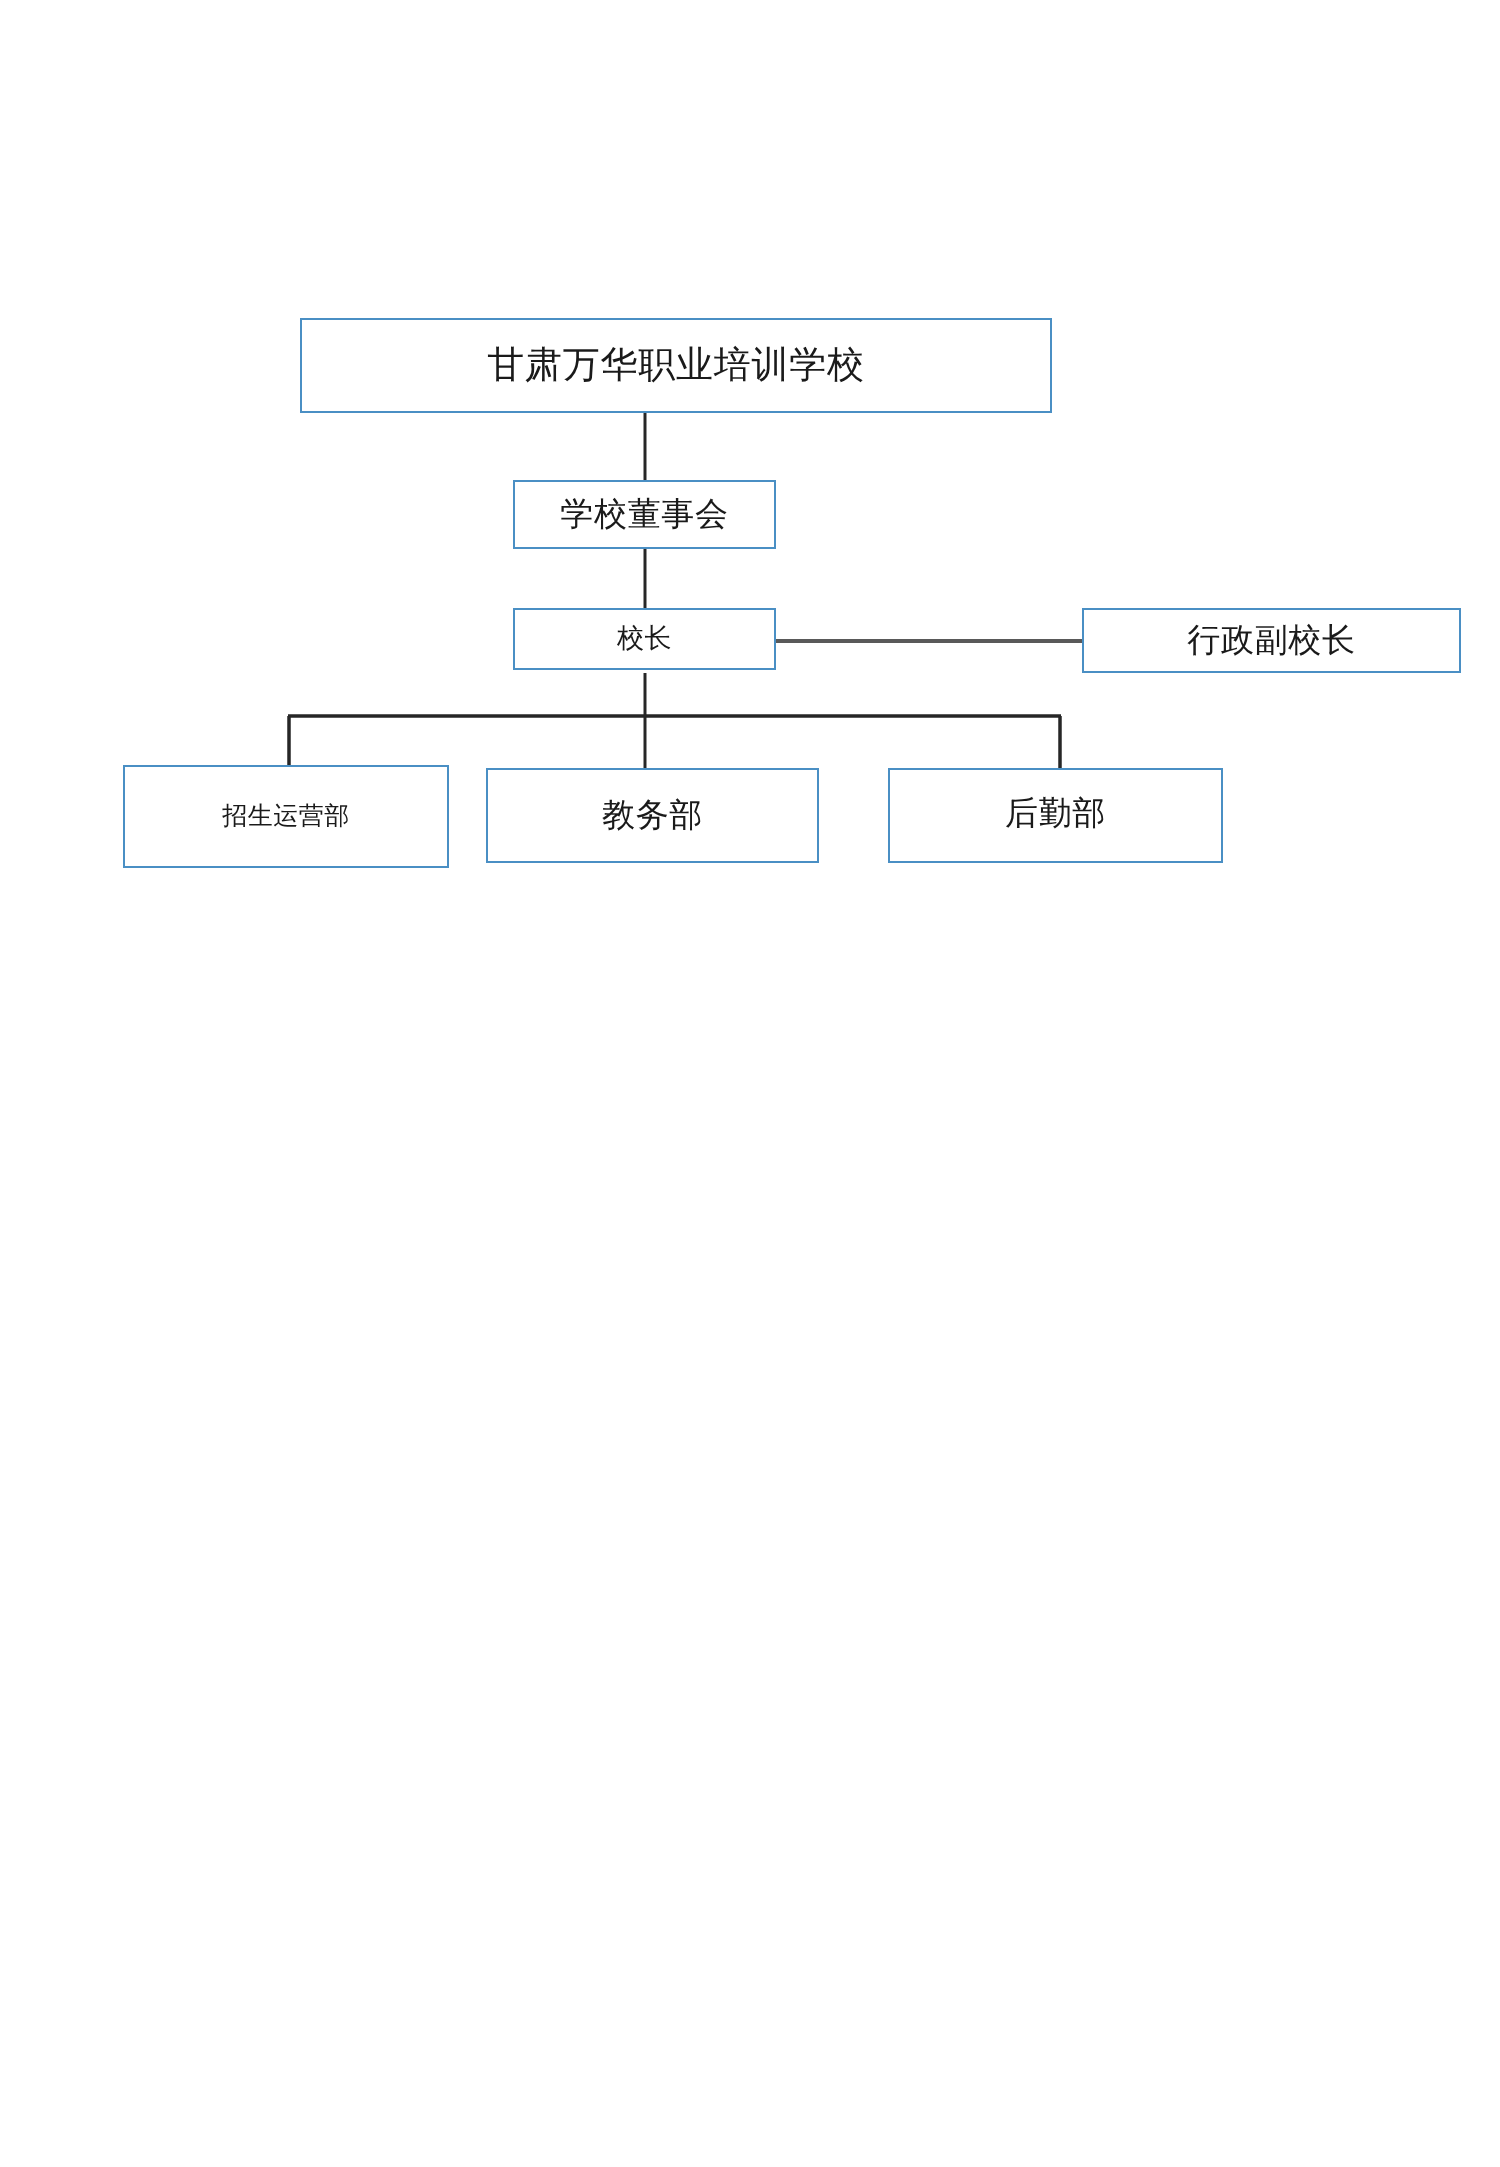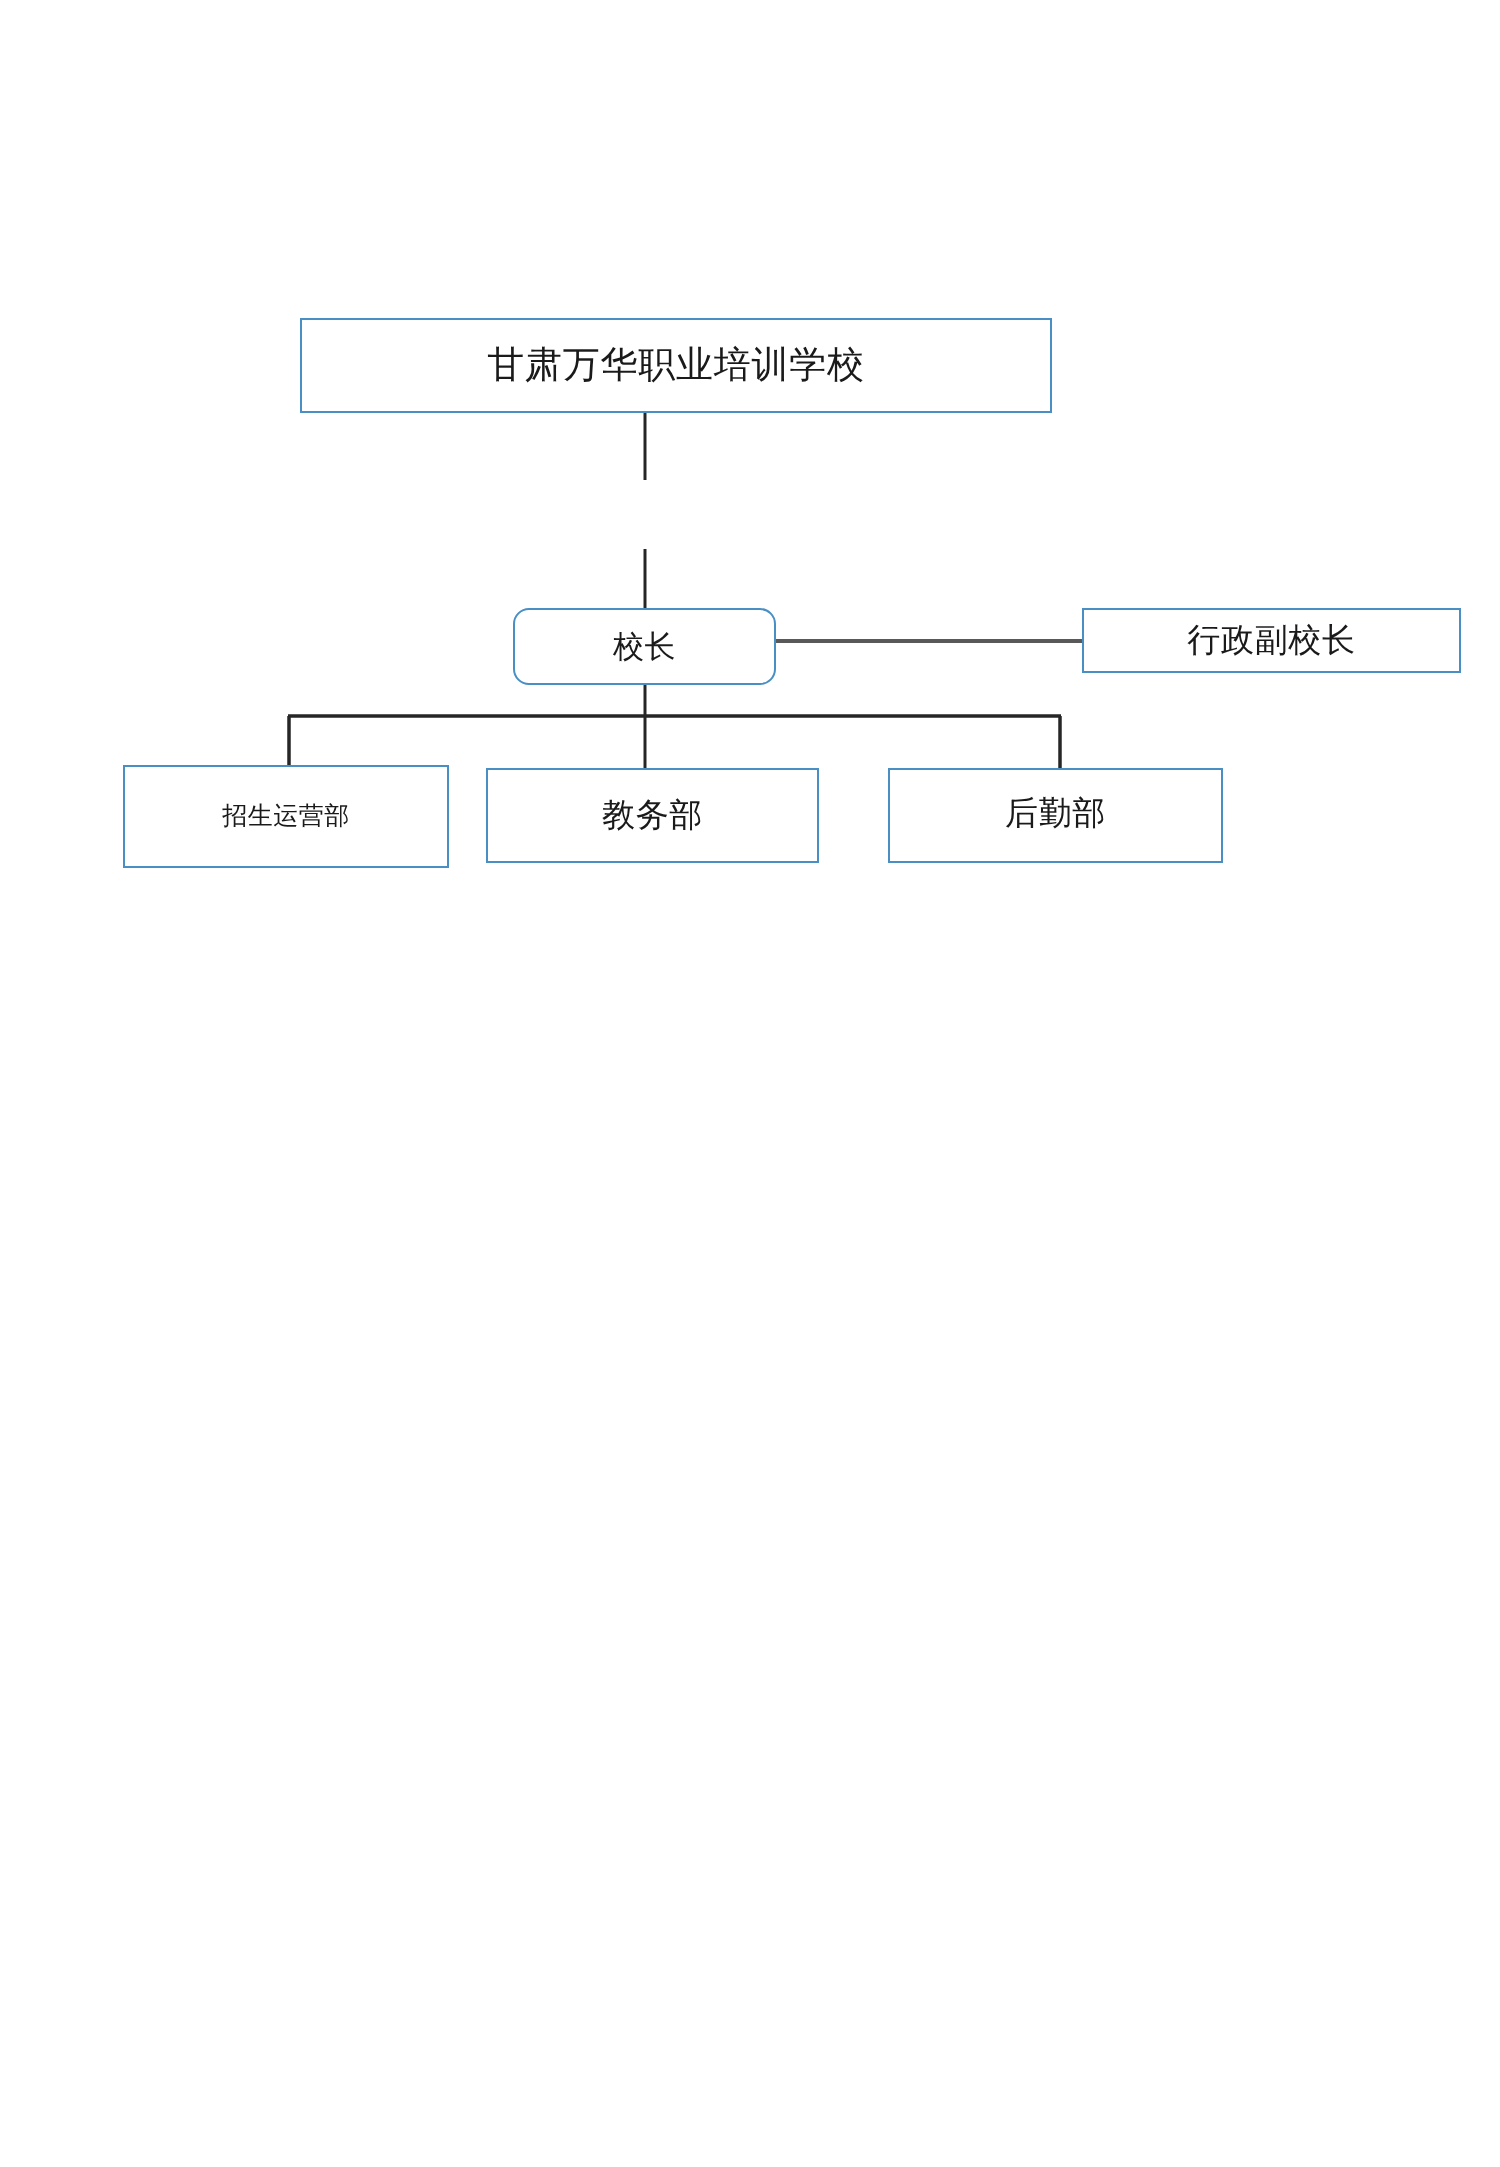--- a/index.html
+++ b/index.html
@@ -65,23 +65,22 @@
     top: 480px;
     width: 263px;
     height: 69px;
     font-size: 33px;
   }
   
   #node-principal {
     left: 513px;
     top: 608px;
     width: 263px;
-    height: 77px;
-    font-size: 31px;
-    border-radius: 16px;
+    height: 62px;
+    font-size: 27px;
   }
   
   #node-vice-principal {
     left: 1082px;
     top: 608px;
     width: 379px;
     height: 65px;
     font-size: 33px;
   }
   
@@ -131,20 +130,23 @@
 
       <line x1="645" y1="716" x2="645" y2="769" stroke="#262626" stroke-width="3"></line>
 
       <line x1="1060" y1="716" x2="1060" y2="769" stroke="#262626" stroke-width="3.5"></line>
     </svg>
 
     <div class="node" id="node-school">
       <span class="node-label">甘肃万华职业培训学校</span>
     </div>
 
+    <div class="node" id="node-board">
+      <span class="node-label">学校董事会</span>
+    </div>
 
     <div class="node" id="node-principal">
       <span class="node-label">校长</span>
     </div>
 
     <div class="node" id="node-vice-principal">
       <span class="node-label">行政副校长</span>
     </div>
 
     <div class="node" id="node-dept-0">

